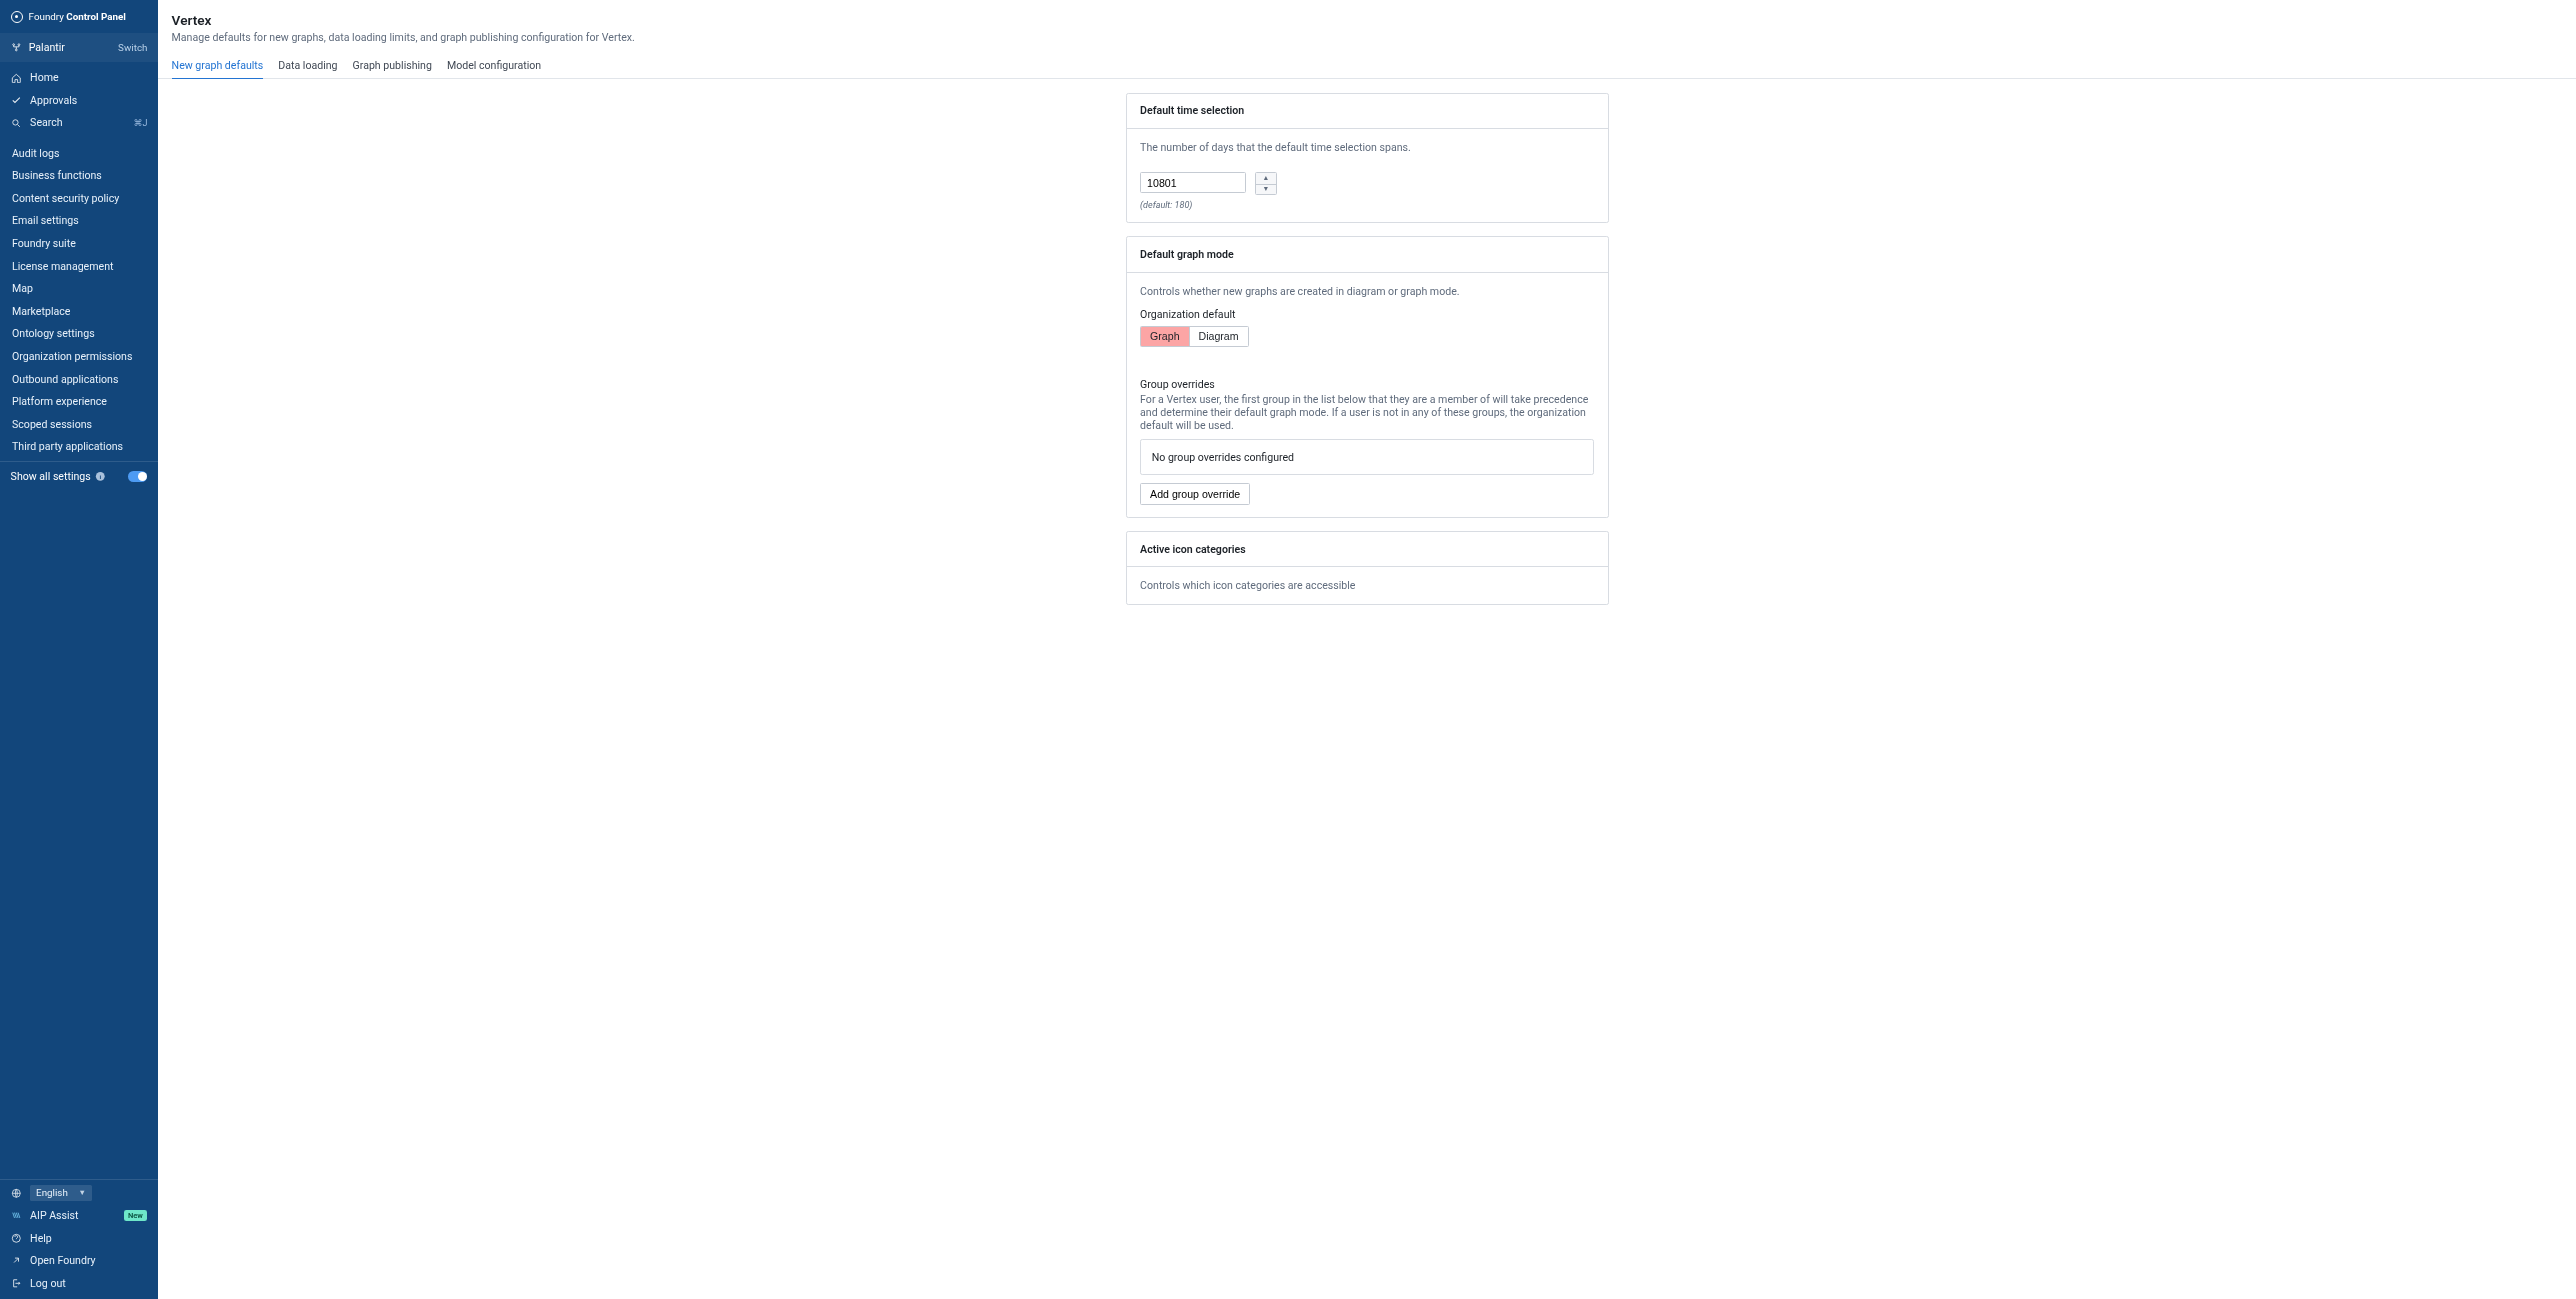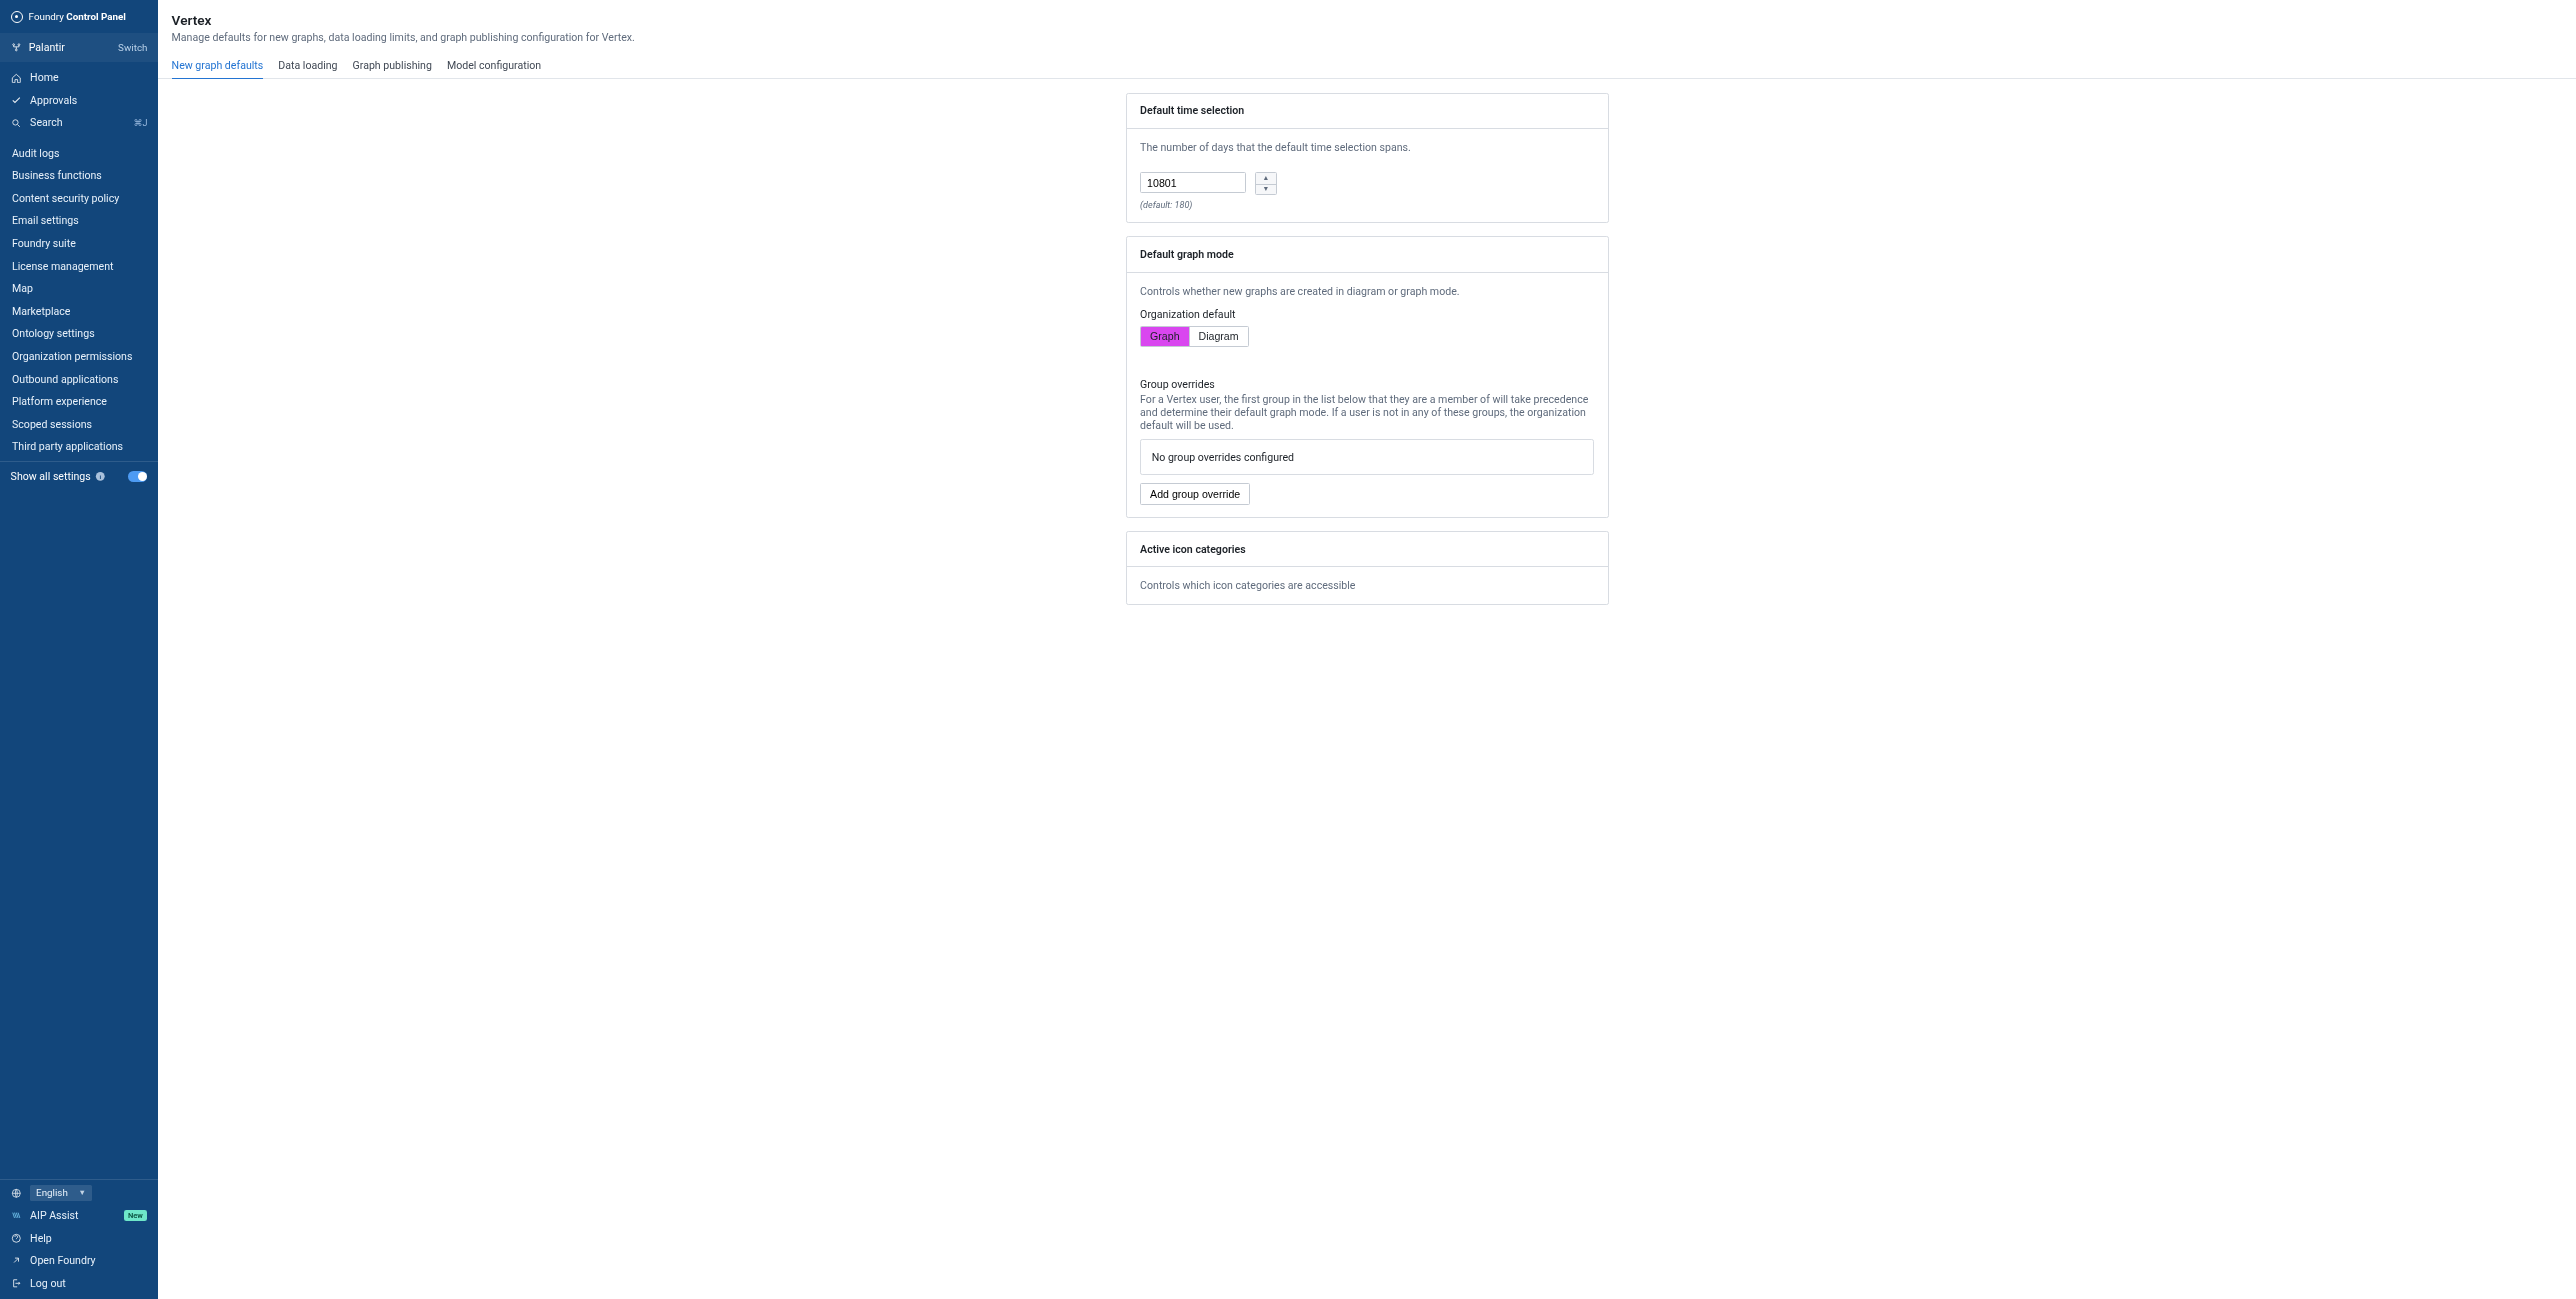--- a/index.html
+++ b/index.html
@@ -46,21 +46,21 @@
   .desc { color:#5f6b7c; font-size:10.6px; }
   .field-row { display:flex; gap:9px; margin-top:18px; }
   .num-input { width:106px; height:21px; border:0.8px solid #c5cbd3; border-radius:1.5px; padding:0 6px; font-size:10.6px; }
   .stepper { display:flex; flex-direction:column; border:0.8px solid #c5cbd3; border-radius:1.5px; overflow:hidden; }
   .stepper button { width:19.6px; height:10.6px; border:none; background:#f6f7f9; cursor:pointer; font-size:6.8px; line-height:1; color:#5f6b7c; padding:0; display:flex;align-items:center;justify-content:center; }
   .stepper button + button { border-top:0.8px solid #c5cbd3; }
   .hint { color:#5f6b7c; font-size:9px; font-style:italic; margin-top:4.5px; }
   .label-sm { font-size:10.6px; color:#1c2127; margin-top:10.6px; font-weight:400; }
   .seg { display:inline-flex; border:0.8px solid #c5cbd3; border-radius:1.5px; overflow:hidden; margin-top:4.5px; }
   .seg button { border:none; background:#fff; padding:3.8px 9px; font-size:10.6px; cursor:pointer; color:#1c2127; }
-  .seg button.active { background:#d946ef; }
+  .seg button.active { background:#fca5a5; }
   .seg button + button { border-left:0.8px solid #c5cbd3; }
   .override-box { border:0.8px solid #d8dce2; border-radius:2.3px; padding:10.6px; margin-top:7.5px; color:#1c2127; font-size:10.6px; }
   .btn-outline { margin-top:7.5px; display:inline-flex; align-items:center; padding:3.8px 9px; border:0.8px solid #c5cbd3; border-radius:1.5px; background:#fff; cursor:pointer; font-size:10.6px; }
   
   .footer-bar { position:absolute; bottom:0; left:158px; right:0; height:33px; display:flex; align-items:center; justify-content:flex-end; padding:0 7.5px; gap:6px; background:linear-gradient(to top, #fff 70%, rgba(255,255,255,0)); }
   .btn { height:22.6px; padding:0 9px; border-radius:1.5px; border:0.8px solid #c5cbd3; background:#fff; cursor:pointer; font-size:10.6px; }
   .btn-primary { background:#3b82f680; border-color:#3b82f680; color:#fff; opacity:.6; }
   
   svg { display:block; }
 </style>

